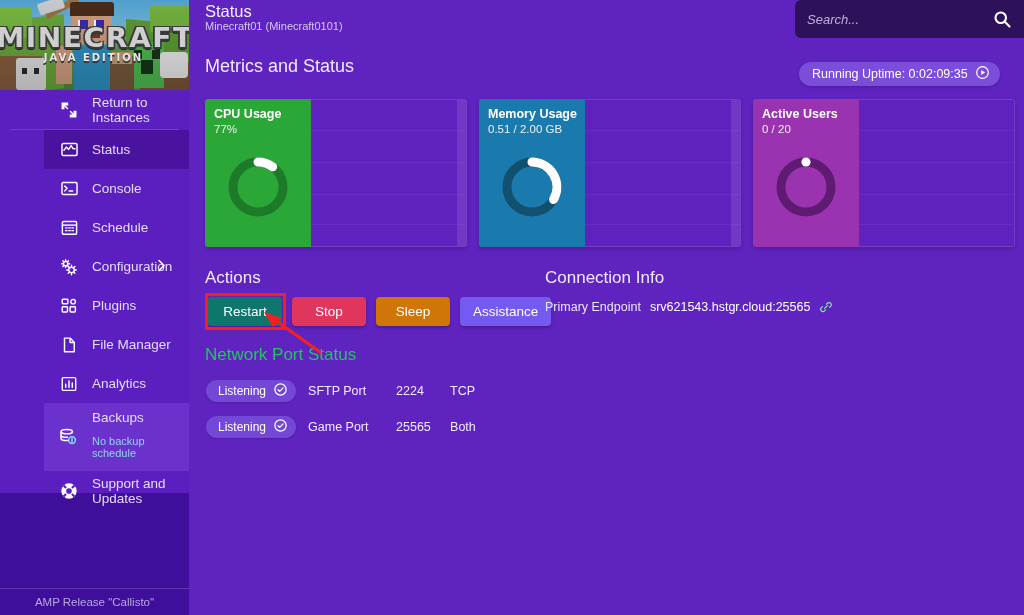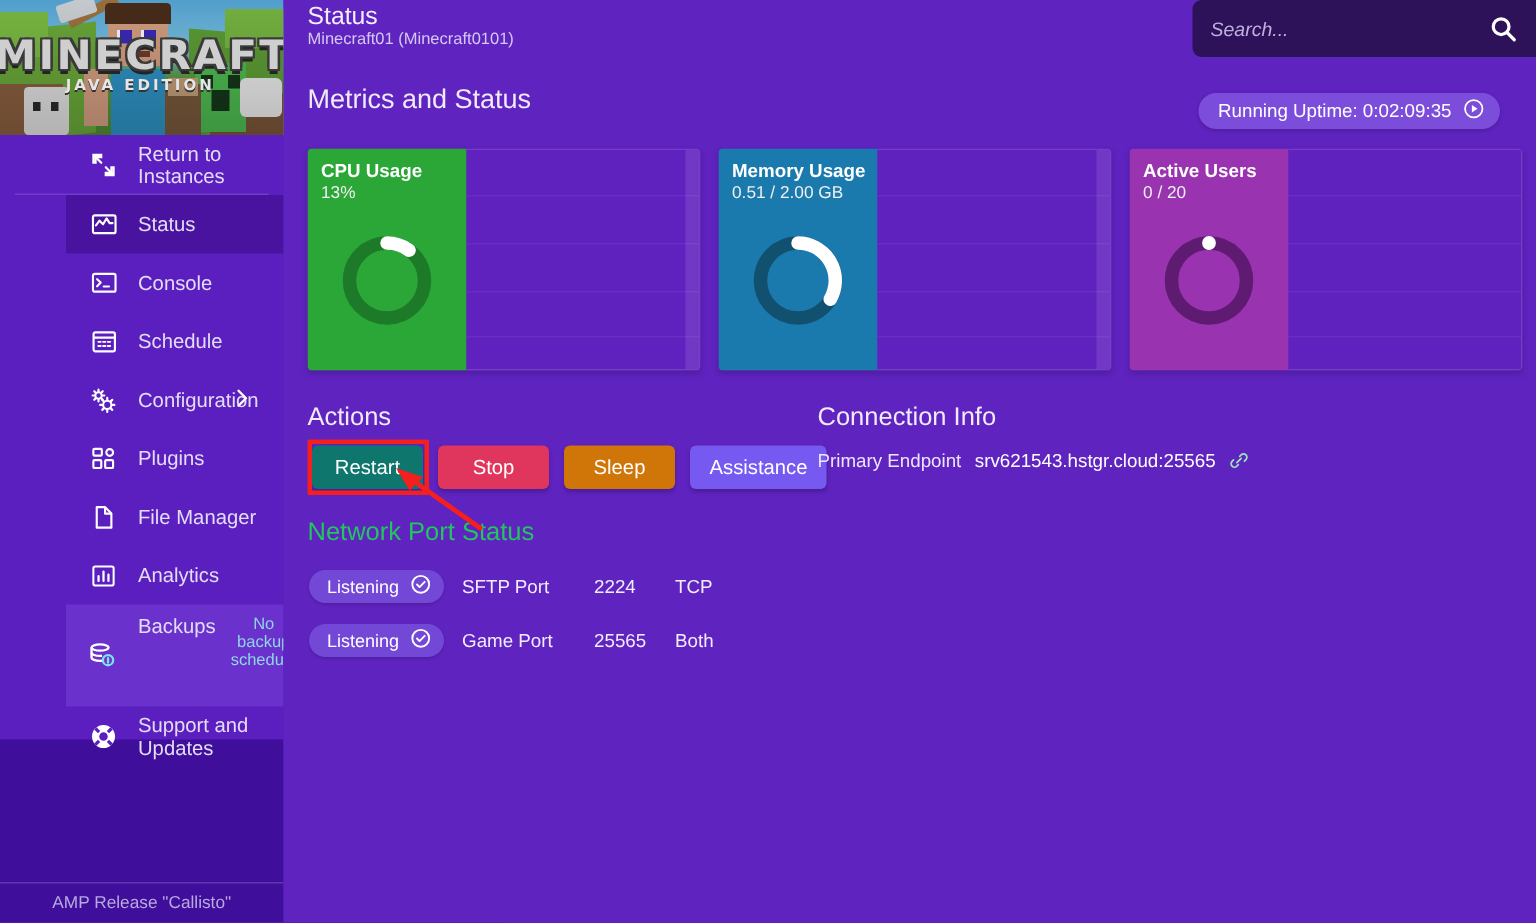--- a/index.html
+++ b/index.html
@@ -109,21 +109,21 @@
     flex: 0 0 22px;
   }
   .nav-item .ico svg { display: block; }
   .nav-item.active { background: #4a139f; }
   .nav-item.softsel { background: #6a31cd; }
   .nav-sep {
     height: 1px; margin: 0 10px; background: rgba(255,255,255,0.13);
   }
   .nav-item .chev { position: absolute; right: 20px; top: 50%; transform: translateY(-50%); }
   .nav-item-backups { height: 68px; align-items: flex-start; padding-top: 7px; }
-  .backups-texts { display:flex; flex-direction: row; gap: 10px; text-align: center; }
+  .backups-texts { display:flex; flex-direction: column; gap: 10px; }
   .backups-sub { font-size: 11px; color: #8fd6e8; }
   .nav-item-backups .ico { margin-top: 16px; }
 
   #sb-divider {
     position: absolute; left: 0; top: 588px; width: 189px; height: 1px;
     background: rgba(255,255,255,0.17);
   }
   #sb-release {
     position: absolute; left: 0; top: 596px; width: 189px;
     text-align: center; font-size: 11.5px; color: #b9a9e0;
@@ -469,21 +469,21 @@
           <path d="M10 8l6 4-6 4z" fill="#fff" stroke="none"></path>
       </svg>
     </span>
   </div>
 
   <div class="metrics-row">
 
     <div class="metric-card">
       <div class="metric-left" style="background:#2ba737">
         <div class="metric-title">CPU Usage</div>
-        <div class="metric-value">13%</div>
+        <div class="metric-value">77%</div>
         <svg class="donut" viewBox="0 0 66 66">
           <circle cx="33" cy="33" r="25" fill="none" stroke="#1d7a28" stroke-width="9"></circle>
           <path d="M33 8 A25 25 0 0 1 47.7 12.8" fill="none" stroke="#ffffff" stroke-width="9" stroke-linecap="round"></path>
         </svg>
       </div>
       <div class="metric-graph">
         <div class="gridline" style="top:30px"></div>
         <div class="gridline" style="top:62px"></div>
         <div class="gridline" style="top:94px"></div>
         <div class="gridline" style="top:124px"></div>

